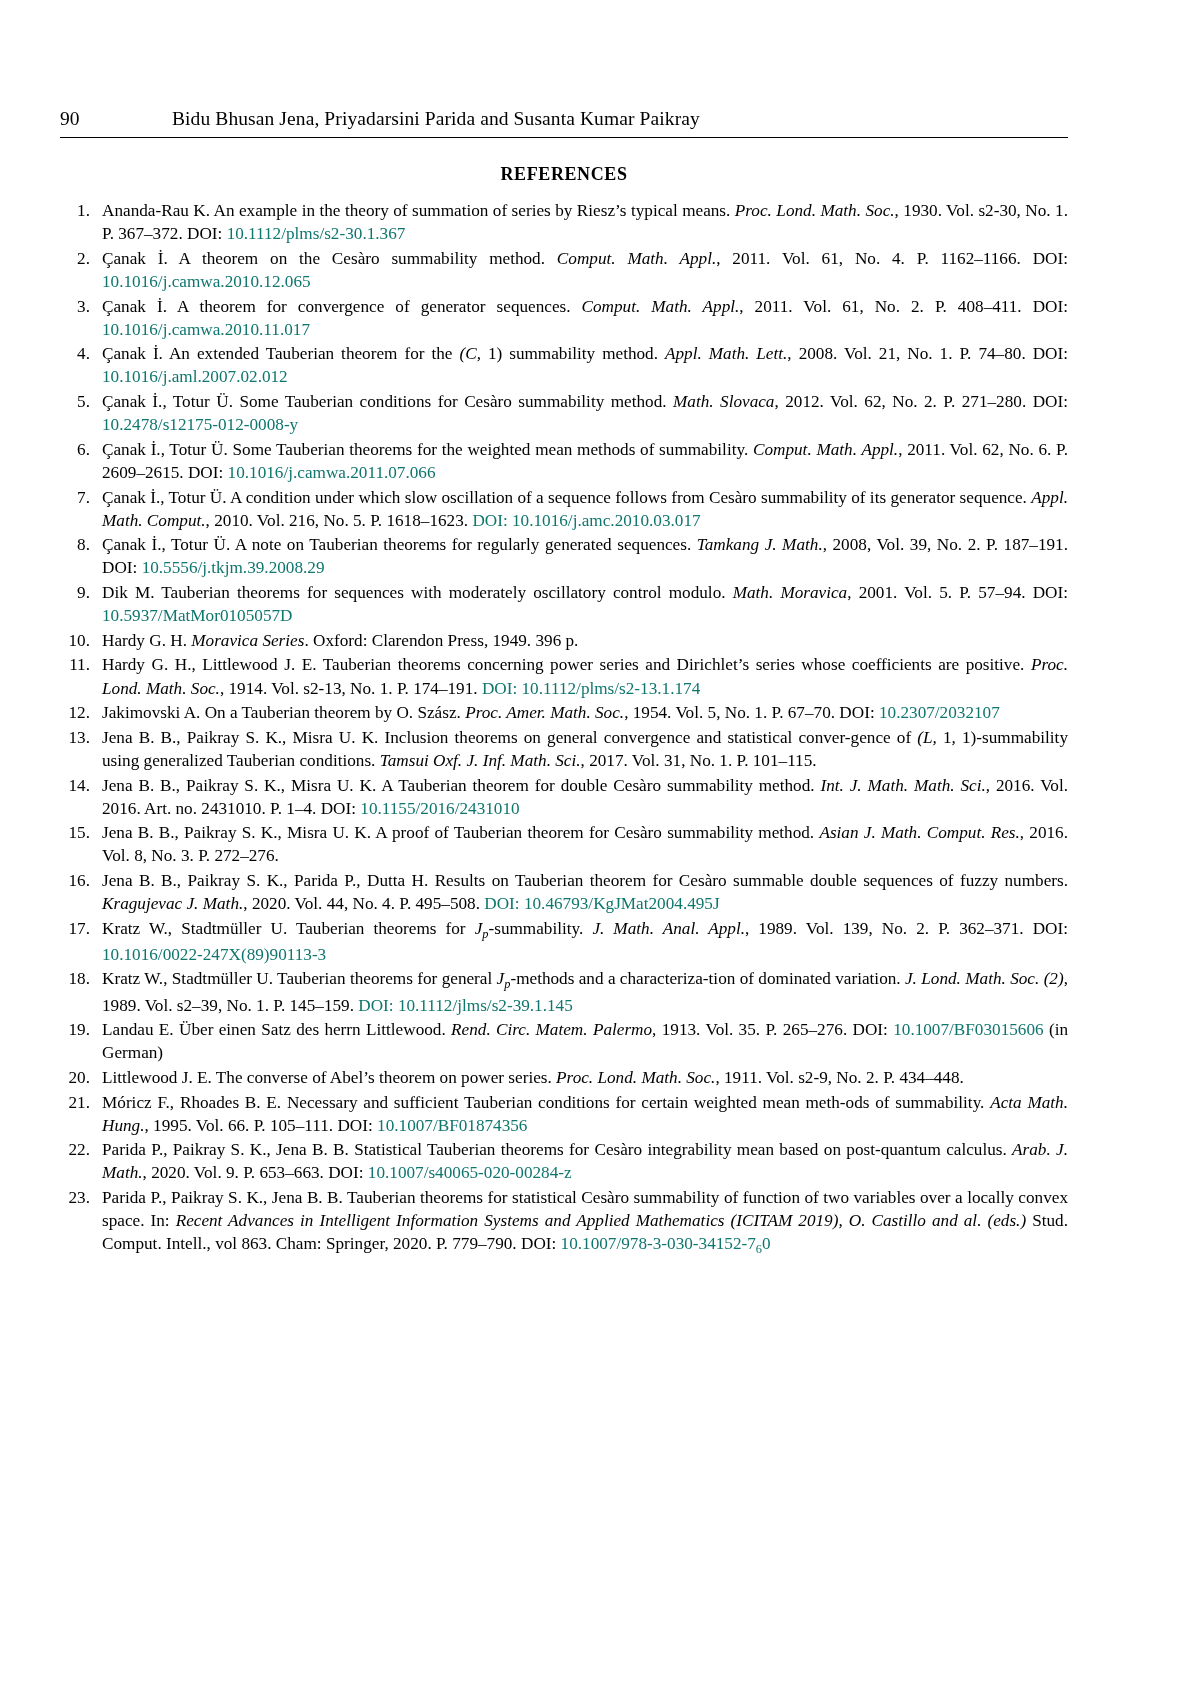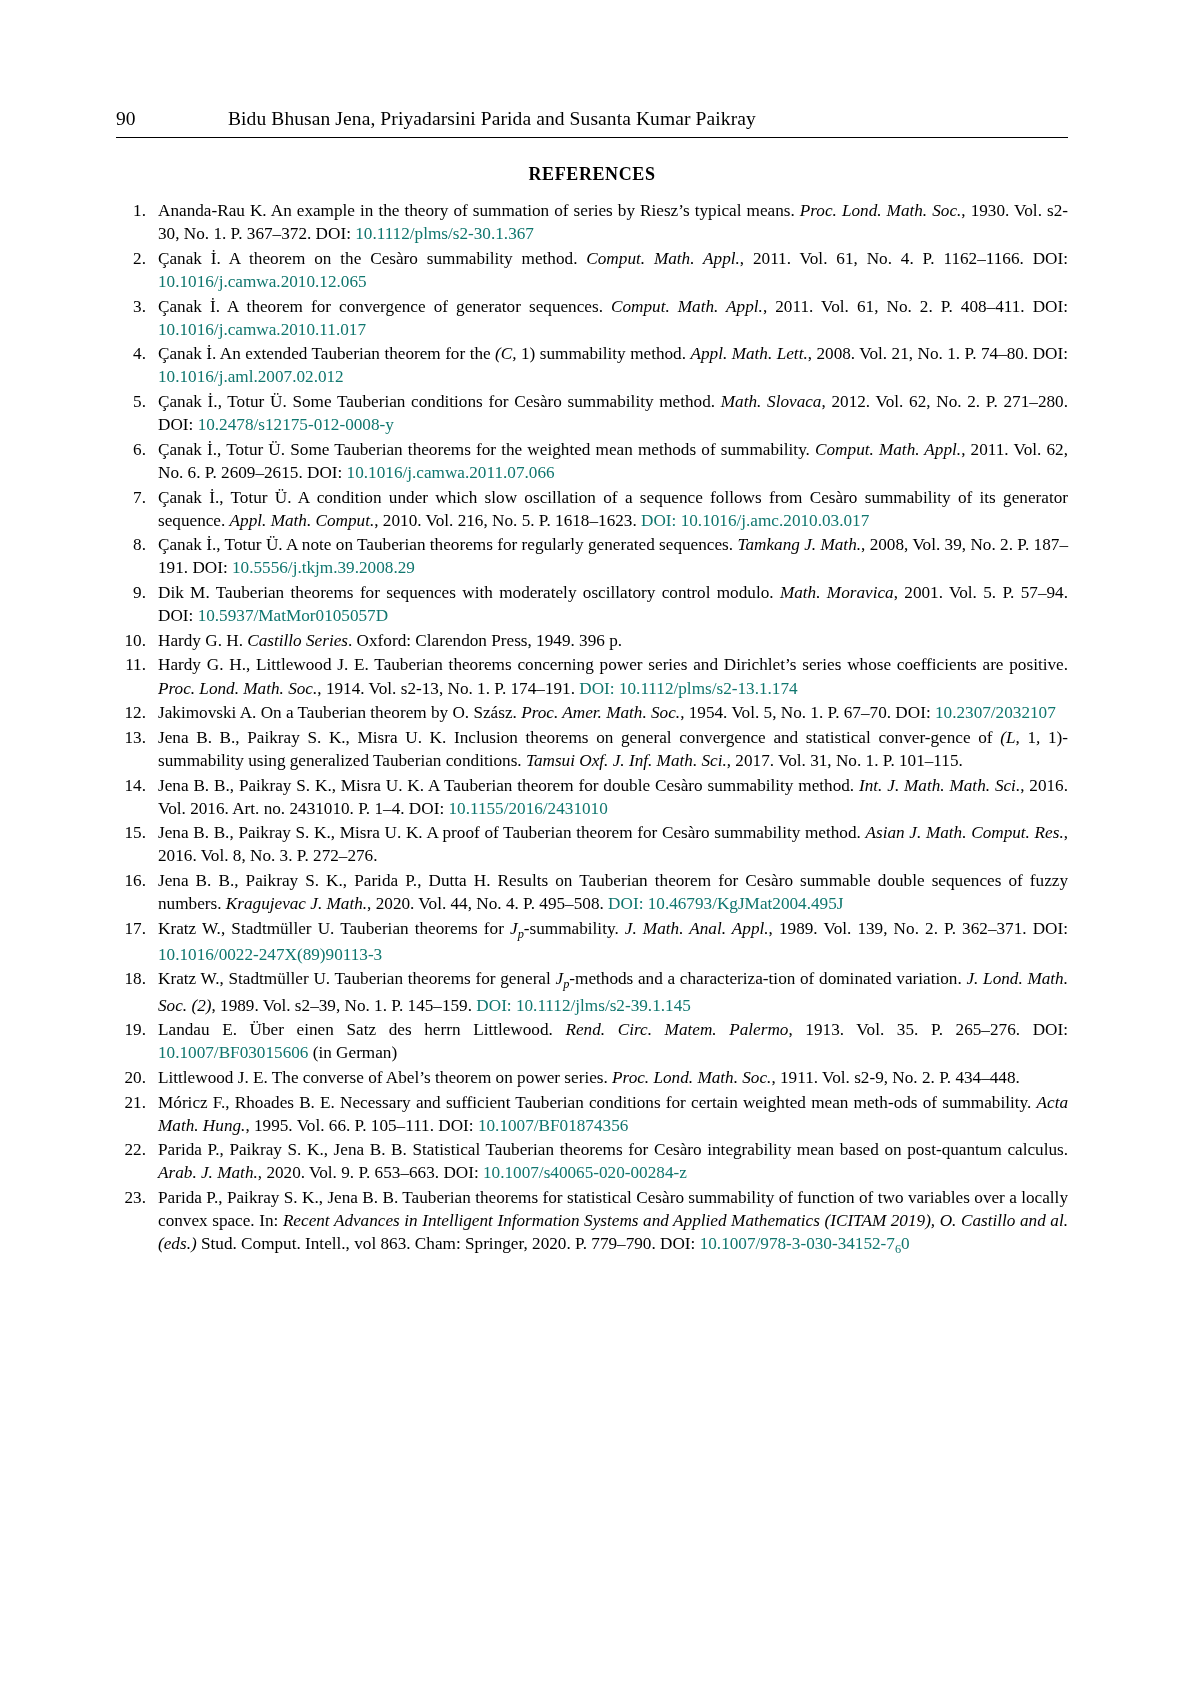--- a/index.html
+++ b/index.html
@@ -13,21 +13,21 @@
     font-family: "Liberation Serif", serif;
     color: #000000;
     position: relative;
   }
   .page {
     position: absolute;
     left: 0; top: 0;
     width: 1200px;
     height: 1698px;
     box-sizing: border-box;
-    padding: 108px 132px 0 116px;
+    padding: 108px 132px 0 60px;
   }
   .running-head {
     display: flex;
     align-items: baseline;
     font-size: 19.5px;
     letter-spacing: 0.1px;
     padding-bottom: 7px;
     border-bottom: 1.6px solid #000;
   }
   .rh-page {
@@ -89,21 +89,21 @@
   <ol class="refs" id="refs">
       <li><span class="num">1.</span><span>Ananda-Rau K. An example in the theory of summation of series by Riesz’s typical means. <span class="it">Proc. Lond. Math. Soc.</span>, 1930. Vol. s2-30, No. 1. P. 367–372. <span class="doi-label">DOI:</span> <span class="doi">10.1112/plms/s2-30.1.367</span></span></li>
       <li><span class="num">2.</span><span>Çanak İ. A theorem on the Cesàro summability method. <span class="it">Comput. Math. Appl.</span>, 2011. Vol. 61, No. 4. P. 1162–1166. <span class="doi-label">DOI:</span> <span class="doi">10.1016/j.camwa.2010.12.065</span></span></li>
       <li><span class="num">3.</span><span>Çanak İ. A theorem for convergence of generator sequences. <span class="it">Comput. Math. Appl.</span>, 2011. Vol. 61, No. 2. P. 408–411. <span class="doi-label">DOI:</span> <span class="doi">10.1016/j.camwa.2010.11.017</span></span></li>
       <li><span class="num">4.</span><span>Çanak İ. An extended Tauberian theorem for the <span class="it">(C,</span> 1) summability method. <span class="it">Appl. Math. Lett.</span>, 2008. Vol. 21, No. 1. P. 74–80. <span class="doi-label">DOI:</span> <span class="doi">10.1016/j.aml.2007.02.012</span></span></li>
       <li><span class="num">5.</span><span>Çanak İ., Totur Ü. Some Tauberian conditions for Cesàro summability method. <span class="it">Math. Slovaca</span>, 2012. Vol. 62, No. 2. P. 271–280. <span class="doi-label">DOI:</span> <span class="doi">10.2478/s12175-012-0008-y</span></span></li>
       <li><span class="num">6.</span><span>Çanak İ., Totur Ü. Some Tauberian theorems for the weighted mean methods of summability. <span class="it">Comput. Math. Appl.</span>, 2011. Vol. 62, No. 6. P. 2609–2615. <span class="doi-label">DOI:</span> <span class="doi">10.1016/j.camwa.2011.07.066</span></span></li>
       <li><span class="num">7.</span><span>Çanak İ., Totur Ü. A condition under which slow oscillation of a sequence follows from Cesàro summability of its generator sequence. <span class="it">Appl. Math. Comput.</span>, 2010. Vol. 216, No. 5. P. 1618–1623. <span class="doi-label"><span class="doi">DOI:</span></span> <span class="doi">10.1016/j.amc.2010.03.017</span></span></li>
       <li><span class="num">8.</span><span>Çanak İ., Totur Ü. A note on Tauberian theorems for regularly generated sequences. <span class="it">Tamkang J. Math.</span>, 2008, Vol. 39, No. 2. P. 187–191. <span class="doi-label">DOI:</span> <span class="doi">10.5556/j.tkjm.39.2008.29</span></span></li>
       <li><span class="num">9.</span><span>Dik M. Tauberian theorems for sequences with moderately oscillatory control modulo. <span class="it">Math. Moravica</span>, 2001. Vol. 5. P. 57–94. <span class="doi-label">DOI:</span> <span class="doi">10.5937/MatMor0105057D</span></span></li>
-      <li><span class="num">10.</span><span>Hardy G. H. <span class="it">Castillo Series</span>. Oxford: Clarendon Press, 1949. 396 p.</span></li>
+      <li><span class="num">10.</span><span>Hardy G. H. <span class="it">Moravica Series</span>. Oxford: Clarendon Press, 1949. 396 p.</span></li>
       <li><span class="num">11.</span><span>Hardy G. H., Littlewood J. E. Tauberian theorems concerning power series and Dirichlet’s series whose coefficients are positive. <span class="it">Proc. Lond. Math. Soc.</span>, 1914. Vol. s2-13, No. 1. P. 174–191. <span class="doi">DOI: 10.1112/plms/s2-13.1.174</span></span></li>
       <li><span class="num">12.</span><span>Jakimovski A. On a Tauberian theorem by O. Szász. <span class="it">Proc. Amer. Math. Soc.</span>, 1954. Vol. 5, No. 1. P. 67–70. <span class="doi-label">DOI:</span> <span class="doi">10.2307/2032107</span></span></li>
       <li><span class="num">13.</span><span>Jena B. B., Paikray S. K., Misra U. K. Inclusion theorems on general convergence and statistical conver-gence of <span class="it">(L,</span> 1<span class="it">,</span> 1)-summability using generalized Tauberian conditions. <span class="it">Tamsui Oxf. J. Inf. Math. Sci.</span>, 2017. Vol. 31, No. 1. P. 101–115.</span></li>
       <li><span class="num">14.</span><span>Jena B. B., Paikray S. K., Misra U. K. A Tauberian theorem for double Cesàro summability method. <span class="it">Int. J. Math. Math. Sci.</span>, 2016. Vol. 2016. Art. no. 2431010. P. 1–4. <span class="doi-label">DOI:</span> <span class="doi">10.1155/2016/2431010</span></span></li>
       <li><span class="num">15.</span><span>Jena B. B., Paikray S. K., Misra U. K. A proof of Tauberian theorem for Cesàro summability method. <span class="it">Asian J. Math. Comput. Res.</span>, 2016. Vol. 8, No. 3. P. 272–276.</span></li>
       <li><span class="num">16.</span><span>Jena B. B., Paikray S. K., Parida P., Dutta H. Results on Tauberian theorem for Cesàro summable double sequences of fuzzy numbers. <span class="it">Kragujevac J. Math.</span>, 2020. Vol. 44, No. 4. P. 495–508. <span class="doi">DOI: 10.46793/KgJMat2004.495J</span></span></li>
       <li><span class="num">17.</span><span>Kratz W., Stadtmüller U. Tauberian theorems for <span class="it">J<sub>p</sub></span>-summability. <span class="it">J. Math. Anal. Appl.</span>, 1989. Vol. 139, No. 2. P. 362–371. <span class="doi-label">DOI:</span> <span class="doi">10.1016/0022-247X(89)90113-3</span></span></li>
       <li><span class="num">18.</span><span>Kratz W., Stadtmüller U. Tauberian theorems for general <span class="it">J<sub>p</sub></span>-methods and a characteriza-tion of dominated variation. <span class="it">J. Lond. Math. Soc. (2)</span>, 1989. Vol. s2–39, No. 1. P. 145–159. <span class="doi">DOI: 10.1112/jlms/s2-39.1.145</span></span></li>
       <li><span class="num">19.</span><span>Landau E. Über einen Satz des herrn Littlewood. <span class="it">Rend. Circ. Matem. Palermo</span>, 1913. Vol. 35. P. 265–276. <span class="doi-label">DOI:</span> <span class="doi">10.1007/BF03015606</span> (in German)</span></li>
       <li><span class="num">20.</span><span>Littlewood J. E. The converse of Abel’s theorem on power series. <span class="it">Proc. Lond. Math. Soc.</span>, 1911. Vol. s2-9, No. 2. P. 434–448.</span></li>

